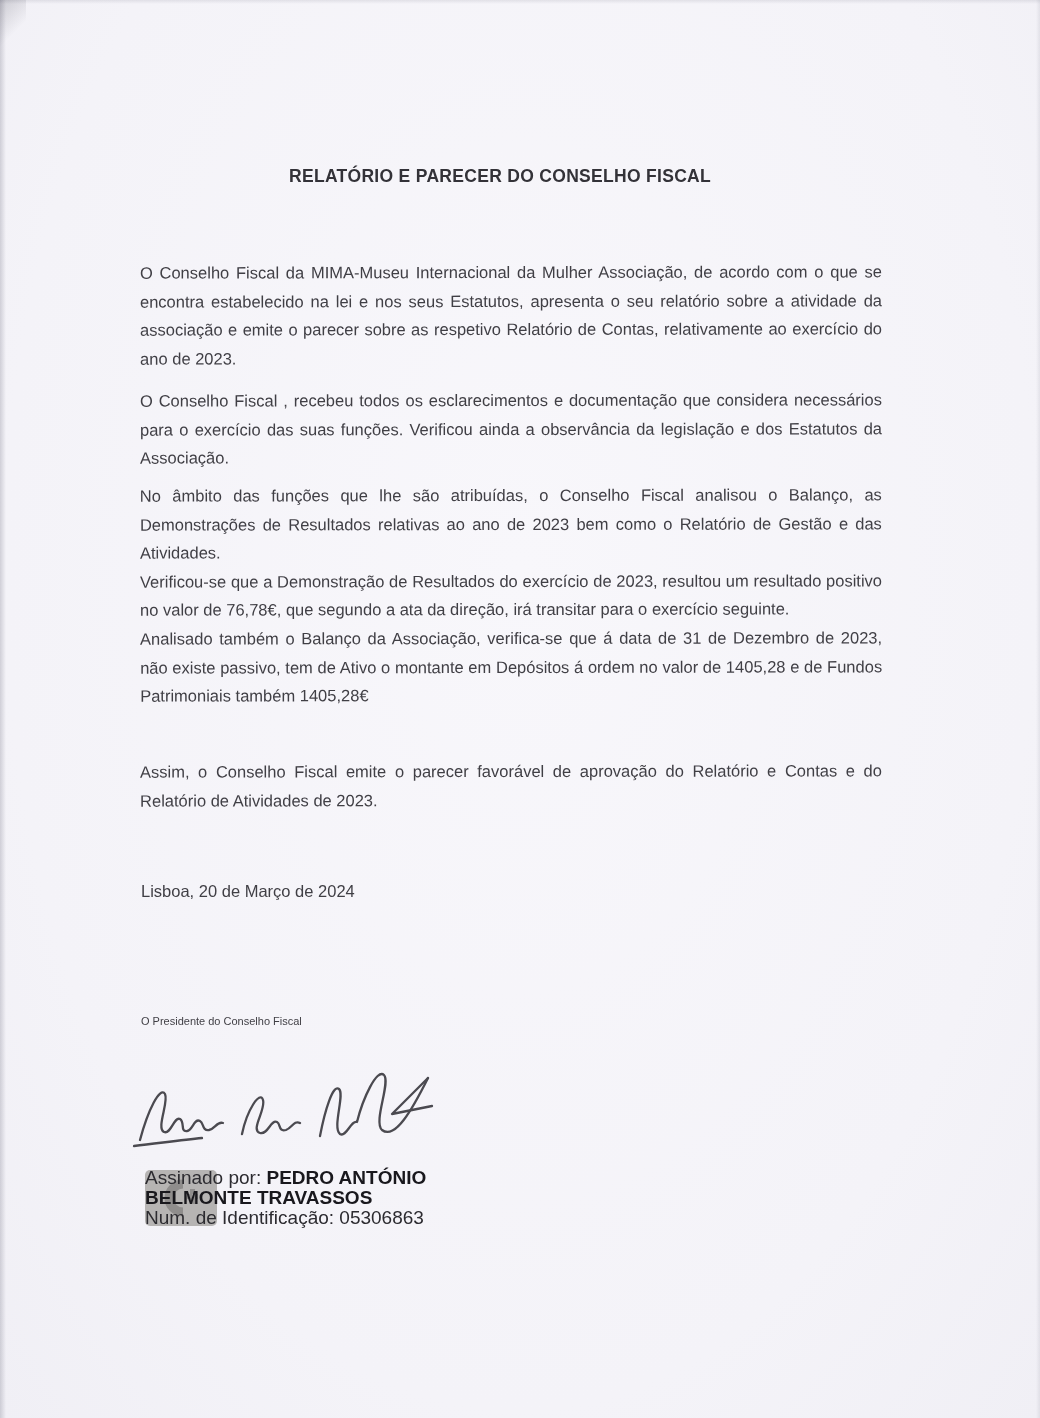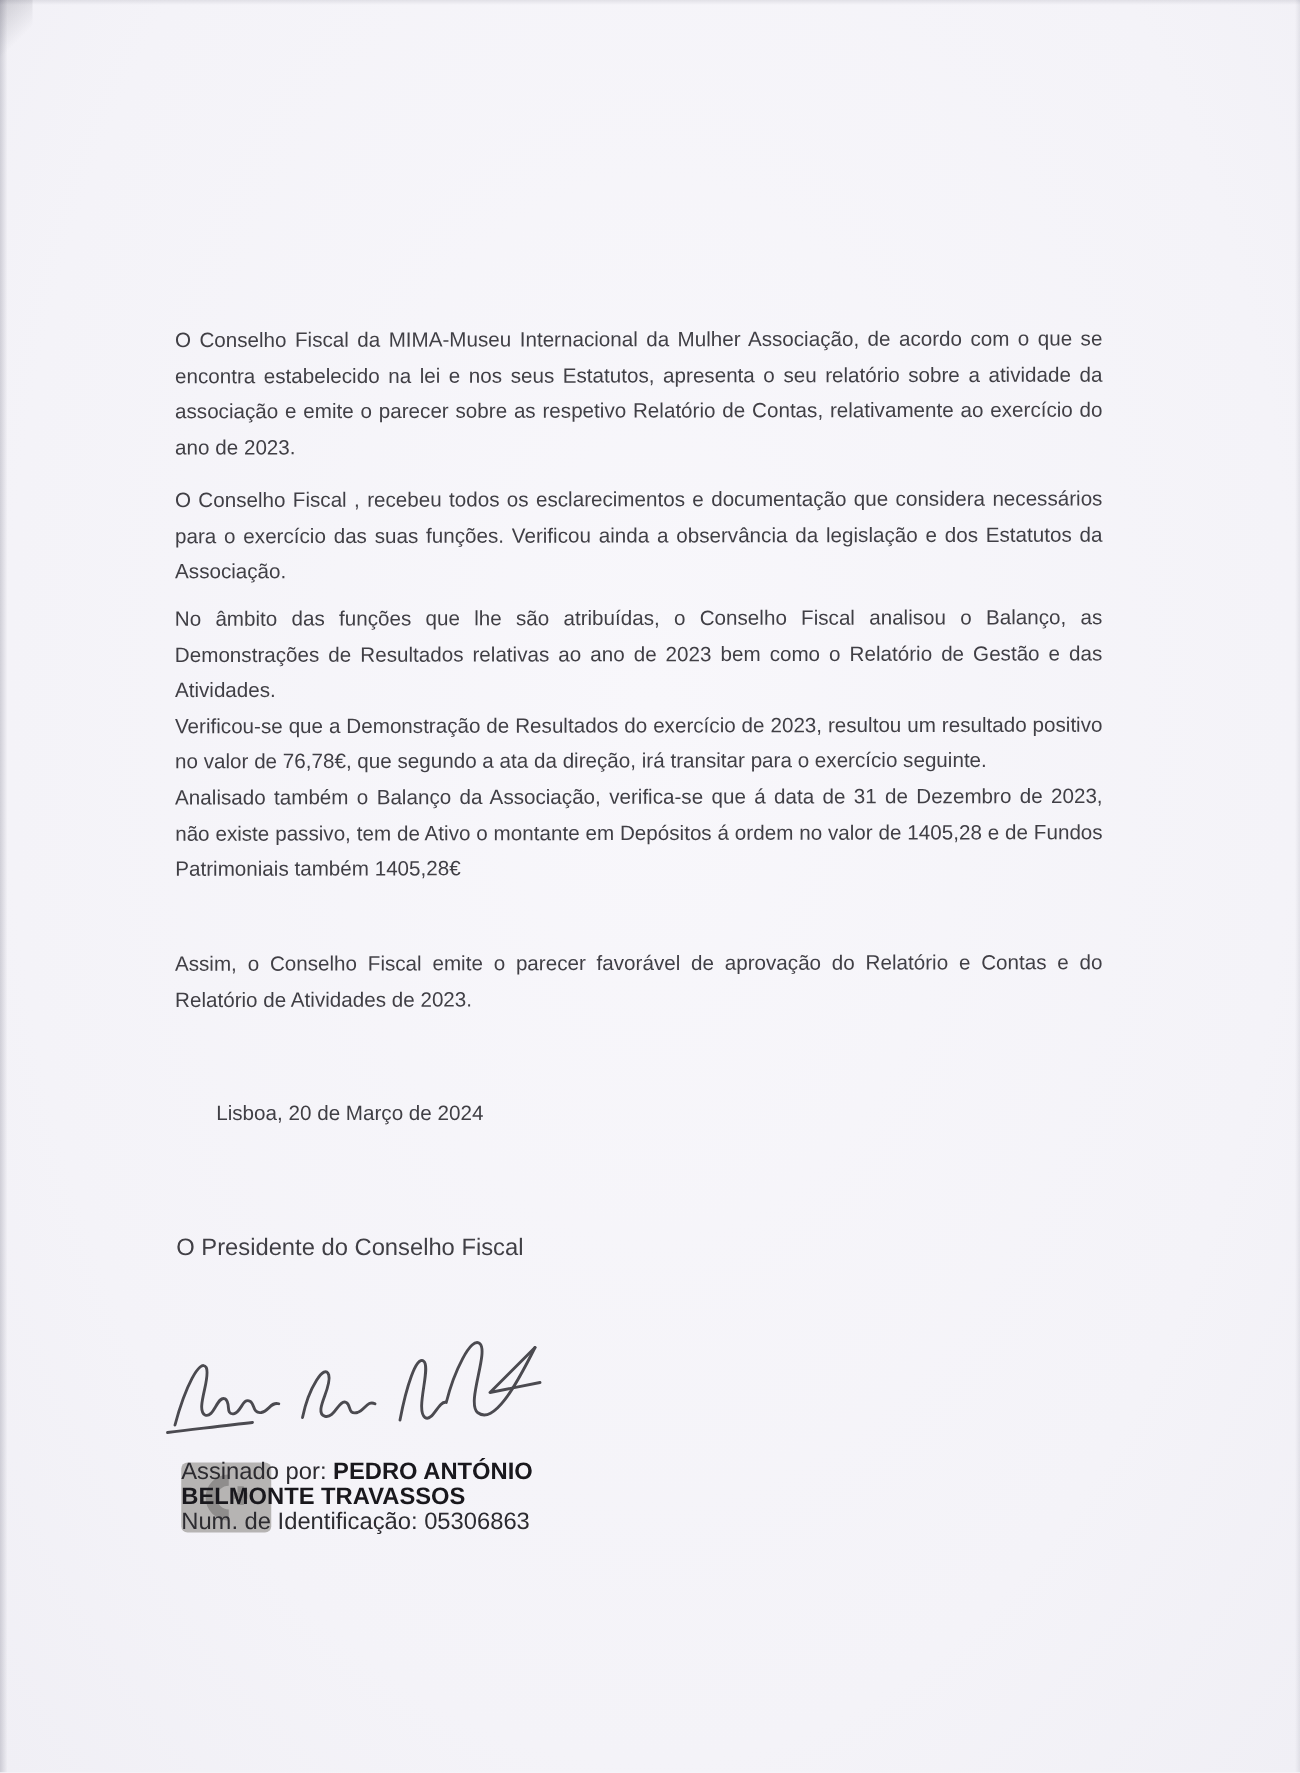--- a/index.html
+++ b/index.html
@@ -42,26 +42,25 @@
   .p1 { top: 258px; }
   .p2 { top: 386px; }
   .p3 { top: 481px; }
   .p3 p { margin: 0; text-align: justify; }
   .p4 { top: 757px; }
   .date-line {
     position: absolute;
     left: 141px; top: 882px;
     font-size: 16.5px;
     color: #403f45;
-    margin-left: 32px;
   }
   .role-line {
     position: absolute;
-    left: 141px; top: 988px;
-    font-size: 19px;
+    left: 141px; top: 1015px;
+    font-size: 11px;
     color: #403f45;
   }
   .signature {
     position: absolute;
     left: 130px; top: 1048px;
     width: 312px; height: 118px;
   }
   .stamp {
     position: absolute;
     left: 145px; top: 1168px;
@@ -124,20 +123,21 @@
     opacity: 0.55;
   }
 </style>
 </head>
 <body>
 
 <div class="page">
 
   <div class="corner-shade"></div>
 
+  <div class="doc-title">RELATÓRIO E PARECER DO CONSELHO FISCAL</div>
 
   <div class="body-text p1">O Conselho Fiscal da  MIMA-Museu Internacional da Mulher Associação, de acordo com o que se encontra estabelecido na lei e nos seus Estatutos, apresenta o seu relatório sobre a atividade da associação e emite o parecer sobre as respetivo Relatório de Contas, relativamente ao exercício do ano de 2023.</div>
 
   <div class="body-text p2">O Conselho Fiscal , recebeu todos os esclarecimentos e documentação que considera necessários para o exercício das suas funções. Verificou ainda a observância da legislação e dos Estatutos da Associação.</div>
 
   <div class="body-text p3">
     <p>No âmbito das funções que lhe são atribuídas, o Conselho Fiscal analisou o Balanço, as Demonstrações de Resultados relativas ao ano de 2023 bem como o Relatório de Gestão e das Atividades.</p>
     <p>Verificou-se que a Demonstração de Resultados do exercício de 2023, resultou um resultado positivo no valor de 76,78€, que segundo a ata da direção, irá transitar para o exercício seguinte.</p>
     <p>Analisado também o Balanço da Associação, verifica-se que á data de 31 de Dezembro de 2023, não existe passivo, tem de Ativo o montante em Depósitos á ordem no valor de 1405,28 e de Fundos Patrimoniais também 1405,28€</p>
   </div>

